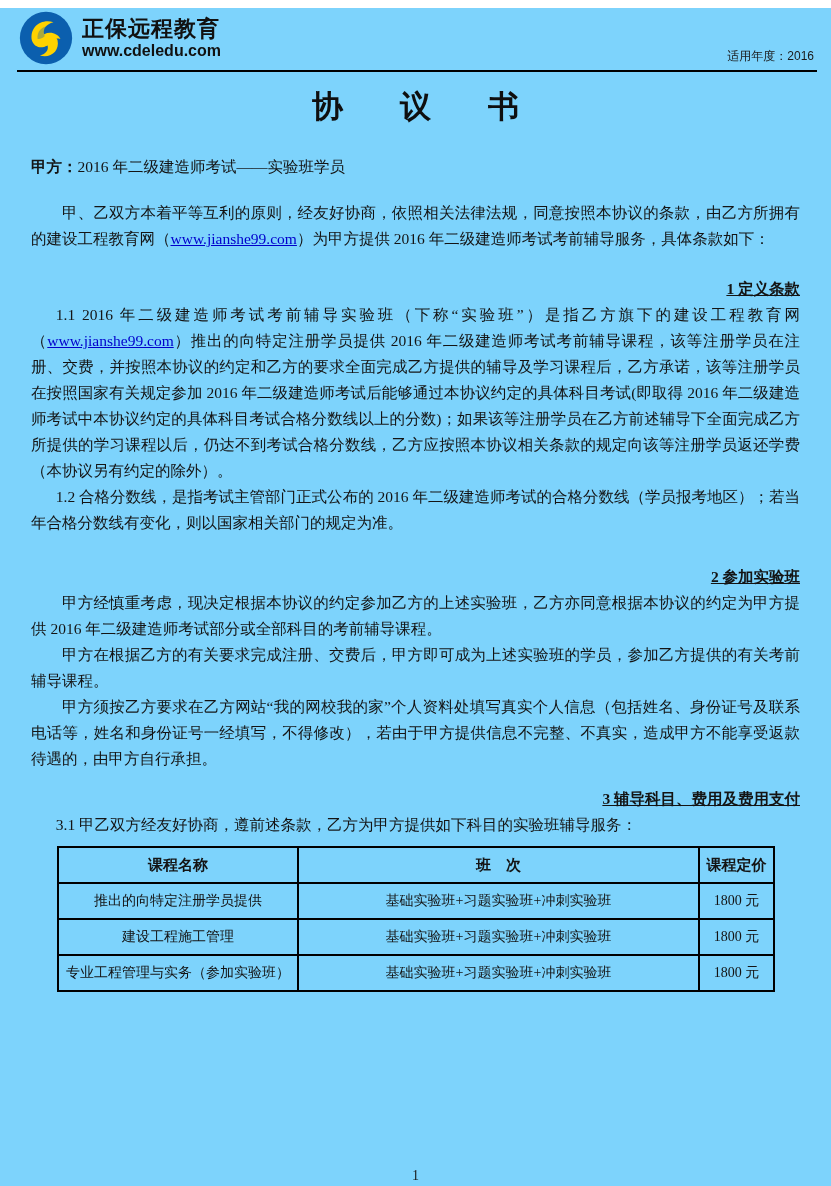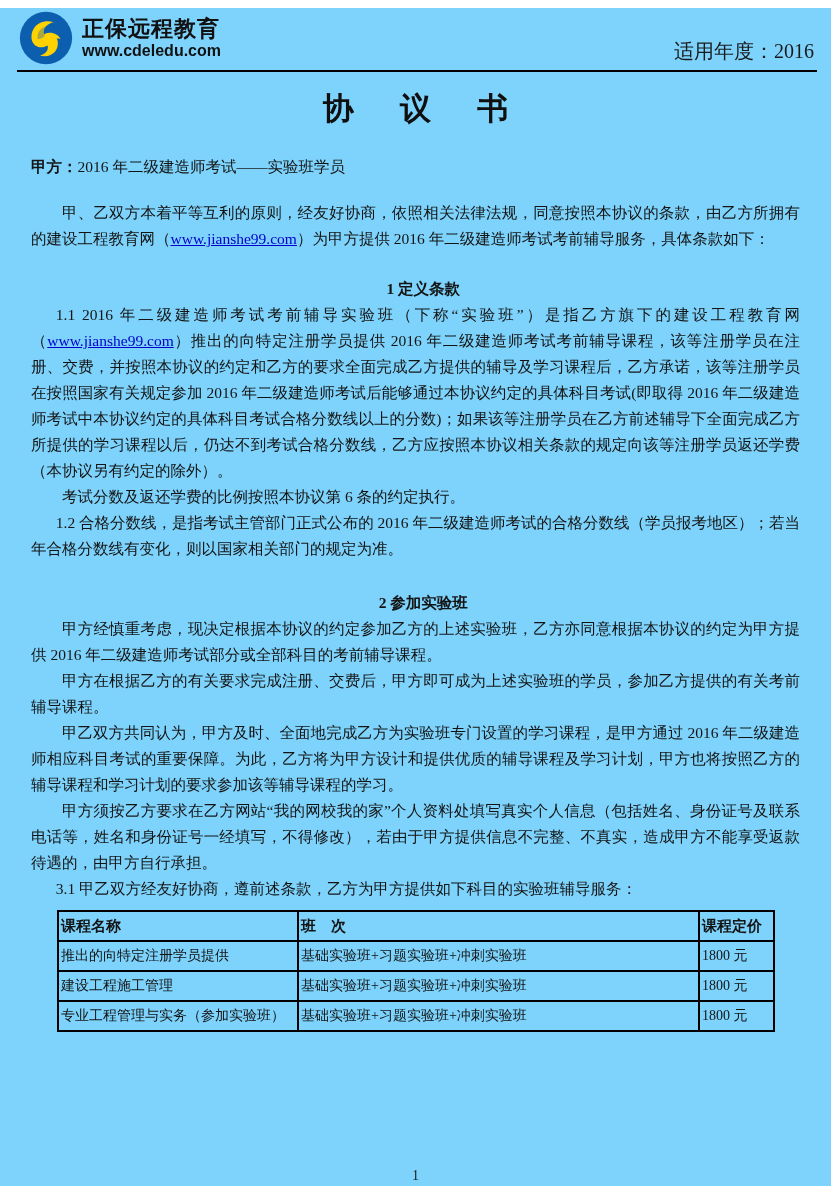--- a/index.html
+++ b/index.html
@@ -15,62 +15,63 @@
     margin: 8px auto;
   }
 
   
   .header { position: relative; height: 62px; }
   .brand { position: absolute; left: 18px; top: 2px; display: flex; align-items: center; }
   .logo-svg { width: 56px; height: 56px; display: block; }
   .brand-text { margin-left: 8px; font-family: "Liberation Sans", "DejaVu Sans", sans-serif; }
   .brand-name { font-size: 22px; font-weight: 700; letter-spacing: 1px; line-height: 26px; color: #111; }
   .brand-url { font-size: 16px; font-weight: 700; line-height: 18px; color: #111; }
-  .year { position: absolute; right: 17px; bottom: 5px; font-size: 20px;
-          font-family: Liberation Serif, serif; color: #1a1a1a; }
+  .year { position: absolute; right: 17px; bottom: 5px; font-size: 12px;
+          font-family: Liberation Sans, sans-serif; color: #1a1a1a; }
   .rule { border-top: 2px solid #000; margin: 0 14px 0 17px; }
 
   
   .title {
     text-align: center;
     font-size: 31px;
     font-weight: 700;
     letter-spacing: 0.62em;
     text-indent: 0.62em;
     margin: 18px 0 22px 0;
     line-height: 38px;
     color: #0f0f0f;
+    font-family: Liberation Mono, monospace;
   }
 
   
   .content { margin: 0 31px; font-size: 15.5px; line-height: 26px; text-align: justify; }
   .party { margin-top: 26px; }
   .party + .party { margin-top: 22px; }
   .party .lbl { font-weight: 700; }
   .para { text-indent: 2em; }
   .p-intro { margin-top: 20px; }
-  .h-sec { font-weight: 700; text-indent: 1em; text-align: center; }
+  .h-sec { font-weight: 700; text-indent: 1em; text-align: right; text-decoration: underline; }
   .h-sec1 { margin-top: 24px; }
   .h-sec2 { margin-top: 28px; }
   .h-sec3 { margin-top: 14px; }
   .clause { text-indent: 1.6em; }
   a.doclink { color: #0000cc; text-decoration: underline; cursor: pointer; }
 
   
   table.courses {
     border-collapse: collapse;
     table-layout: fixed;
     margin: 8px 0 0 26px;
     width: 716px;
     font-size: 14px;
   }
   table.courses th, table.courses td {
     border: 2px solid #000;
-    height: 30px;
-    text-align: left;
+    height: 36px;
+    text-align: center;
     vertical-align: middle;
     white-space: nowrap;
     padding: 0 2px;
     overflow: hidden;
   }
   table.courses th { font-size: 15px; font-weight: 700; }
   col.c1 { width: 240px; }
   col.c2 { width: 401px; }
   col.c3 { width: 75px; }
 
@@ -112,31 +113,30 @@
 
     <p class="party"><span class="lbl">甲方：</span><span>2016 年二级建造师考试——实验班学员</span></p>
 
 
     <p class="para p-intro"><span>甲、乙双方本着平等互利的原则，经友好协商，依照相关法律法规，同意按照本协议的条款，由乙方所拥有的建设工程教育网（</span><a class="doclink">www.jianshe99.com</a><span>）为甲方提供 2016 年二级建造师考试考前辅导服务，具体条款如下：</span></p>
 
     <p class="h-sec h-sec1">1  定义条款</p>
 
     <p class="clause"><span>1.1 2016 年二级建造师考试考前辅导实验班（下称“实验班”）是指乙方旗下的建设工程教育网（</span><a class="doclink">www.jianshe99.com</a><span>）推出的向特定注册学员提供 2016 年二级建造师考试考前辅导课程，该等注册学员在注册、交费，并按照本协议的约定和乙方的要求全面完成乙方提供的辅导及学习课程后，乙方承诺，该等注册学员在按照国家有关规定参加 2016 年二级建造师考试后能够通过本协议约定的具体科目考试(即取得 2016 年二级建造师考试中本协议约定的具体科目考试合格分数线以上的分数)；如果该等注册学员在乙方前述辅导下全面完成乙方所提供的学习课程以后，仍达不到考试合格分数线，乙方应按照本协议相关条款的规定向该等注册学员返还学费（本协议另有约定的除外）。</span></p>
 
-    <p class="para">考试分数及返还学费的比例按照本协议第 6 条的约定执行。</p>
 
     <p class="clause">1.2 合格分数线，是指考试主管部门正式公布的 2016 年二级建造师考试的合格分数线（学员报考地区）；若当年合格分数线有变化，则以国家相关部门的规定为准。</p>
 
     <p class="h-sec h-sec2">2 参加实验班</p>
 
     <p class="para">甲方经慎重考虑，现决定根据本协议的约定参加乙方的上述实验班，乙方亦同意根据本协议的约定为甲方提供 2016 年二级建造师考试部分或全部科目的考前辅导课程。</p>
     <p class="para">甲方在根据乙方的有关要求完成注册、交费后，甲方即可成为上述实验班的学员，参加乙方提供的有关考前辅导课程。</p>
-    <p class="para">甲乙双方共同认为，甲方及时、全面地完成乙方为实验班专门设置的学习课程，是甲方通过 2016 年二级建造师相应科目考试的重要保障。为此，乙方将为甲方设计和提供优质的辅导课程及学习计划，甲方也将按照乙方的辅导课程和学习计划的要求参加该等辅导课程的学习。</p>
     <p class="para">甲方须按乙方要求在乙方网站“我的网校我的家”个人资料处填写真实个人信息（包括姓名、身份证号及联系电话等，姓名和身份证号一经填写，不得修改），若由于甲方提供信息不完整、不真实，造成甲方不能享受返款待遇的，由甲方自行承担。</p>
 
+    <p class="h-sec h-sec3">3 辅导科目、费用及费用支付</p>
 
     <p class="clause">3.1 甲乙双方经友好协商，遵前述条款，乙方为甲方提供如下科目的实验班辅导服务：</p>
 
     <table class="courses">
       <colgroup>
           <col class="c1">
           <col class="c2">
           <col class="c3">
         </colgroup>
       <thead>

